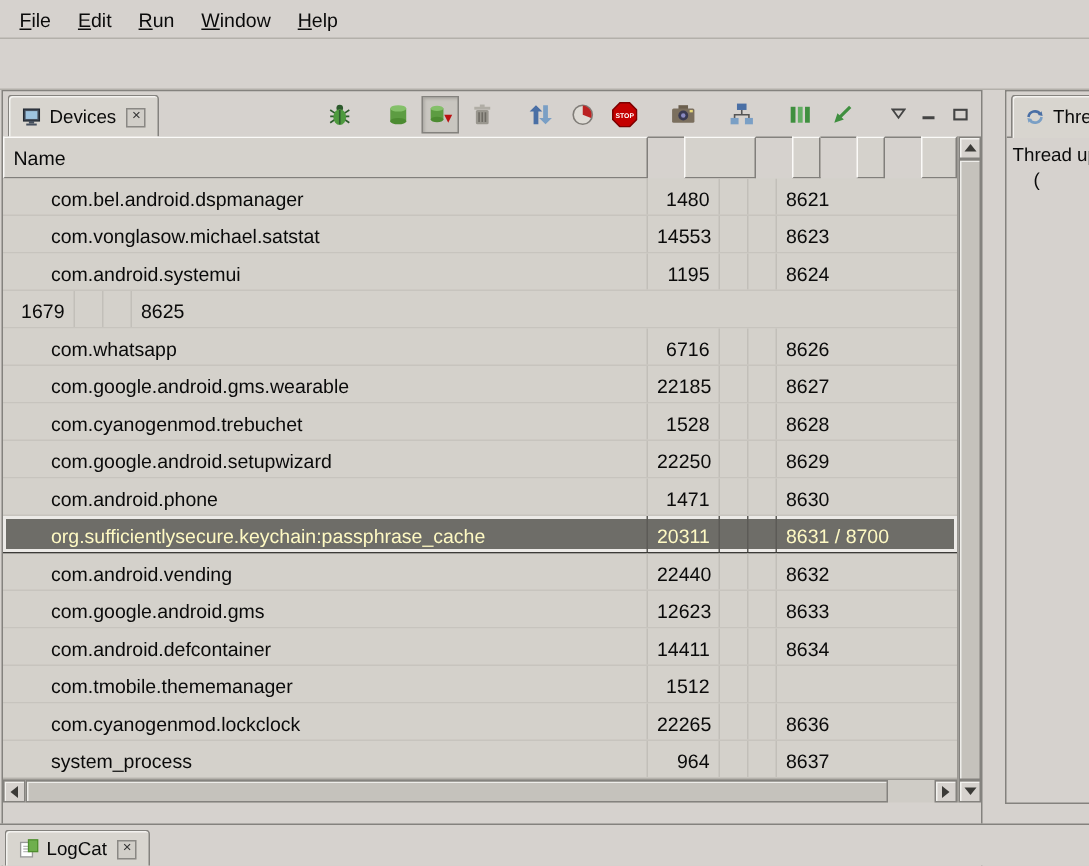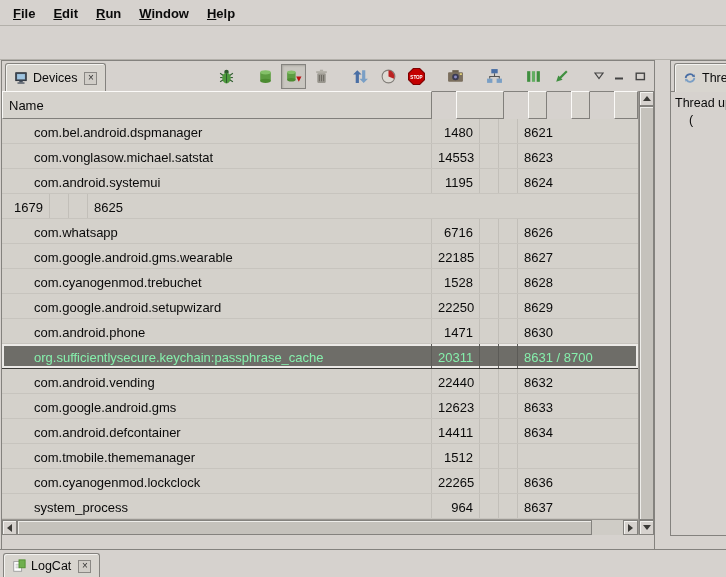--- a/index.html
+++ b/index.html
@@ -8,21 +8,21 @@
     background:#d6d2ce; color:#0a0a0a;
     font-family:"Liberation Sans", sans-serif; font-size:13px;
     -webkit-font-smoothing:antialiased;
   }
   
   .menubar {
     position:absolute; top:0; left:0; right:0; height:25px;
     display:flex; align-items:center; padding-left:4px;
     background:#d6d2ce; border-bottom:1px solid #b3b0aa;
   }
-  .menu-item { display:inline-block; padding:4px 9px 3px; cursor:default;font-weight:bold; }
+  .menu-item { display:inline-block; padding:4px 9px 3px; cursor:default; }
   .menu-item::first-letter { text-decoration:underline; }
   .toolbar-space {
     position:absolute; top:26px; left:0; right:0; height:33px;
     background:#d6d2ce; border-bottom:1px solid #b3b0aa;
   }
   
   .tab {
     position:absolute; left:3px; top:2px; bottom:-1px;
     display:flex; align-items:center; gap:5px; padding:0 8px;
     background:#d8d5cf; border:1px solid #84827e; border-bottom:none;
@@ -65,21 +65,21 @@
   .rows { position:absolute; top:58px; left:0; width:636px; height:400px; background:#d4d1cb; overflow:hidden; }
   .row { display:flex; height:25px; box-sizing:border-box; border-bottom:1px solid #c7c4be; background:#d4d1cb; }
   .cell {
     box-sizing:border-box; padding:6px 6px 0; white-space:nowrap; overflow:hidden; font-size:13px;
   }
   .c-name{width:430px; padding-left:32px; border-right:1px solid #c2bfb9;}
   .c-pid{width:48px; text-align:right; border-right:1px solid #c2bfb9;}
   .c-e1{width:19px; border-right:1px solid #c2bfb9;}
   .c-e2{width:19px; border-right:1px solid #c2bfb9;}
   .c-port{flex:1; padding-left:6px;}
-  .row.selected { background:#6e6d68; color:#86efac; box-shadow: inset 0 0 0 2px #eceae7; border-bottom:1px solid #3c3b38; }
+  .row.selected { background:#6e6d68; color:#fef9c3; box-shadow: inset 0 0 0 2px #eceae7; border-bottom:1px solid #3c3b38; }
   .row.selected .cell { border-right-color:#5c5b57; }
   
   .vscroll {
     position:absolute; top:30px; right:0; width:16px; height:444px;
     background:#cfccc6; border-left:1px solid #9a9792; box-sizing:border-box;
   }
   .hscroll {
     position:absolute; left:0; top:458px; width:636px; height:16px;
     background:#cfccc6; border-top:1px solid #9a9792; box-sizing:border-box;
   }

